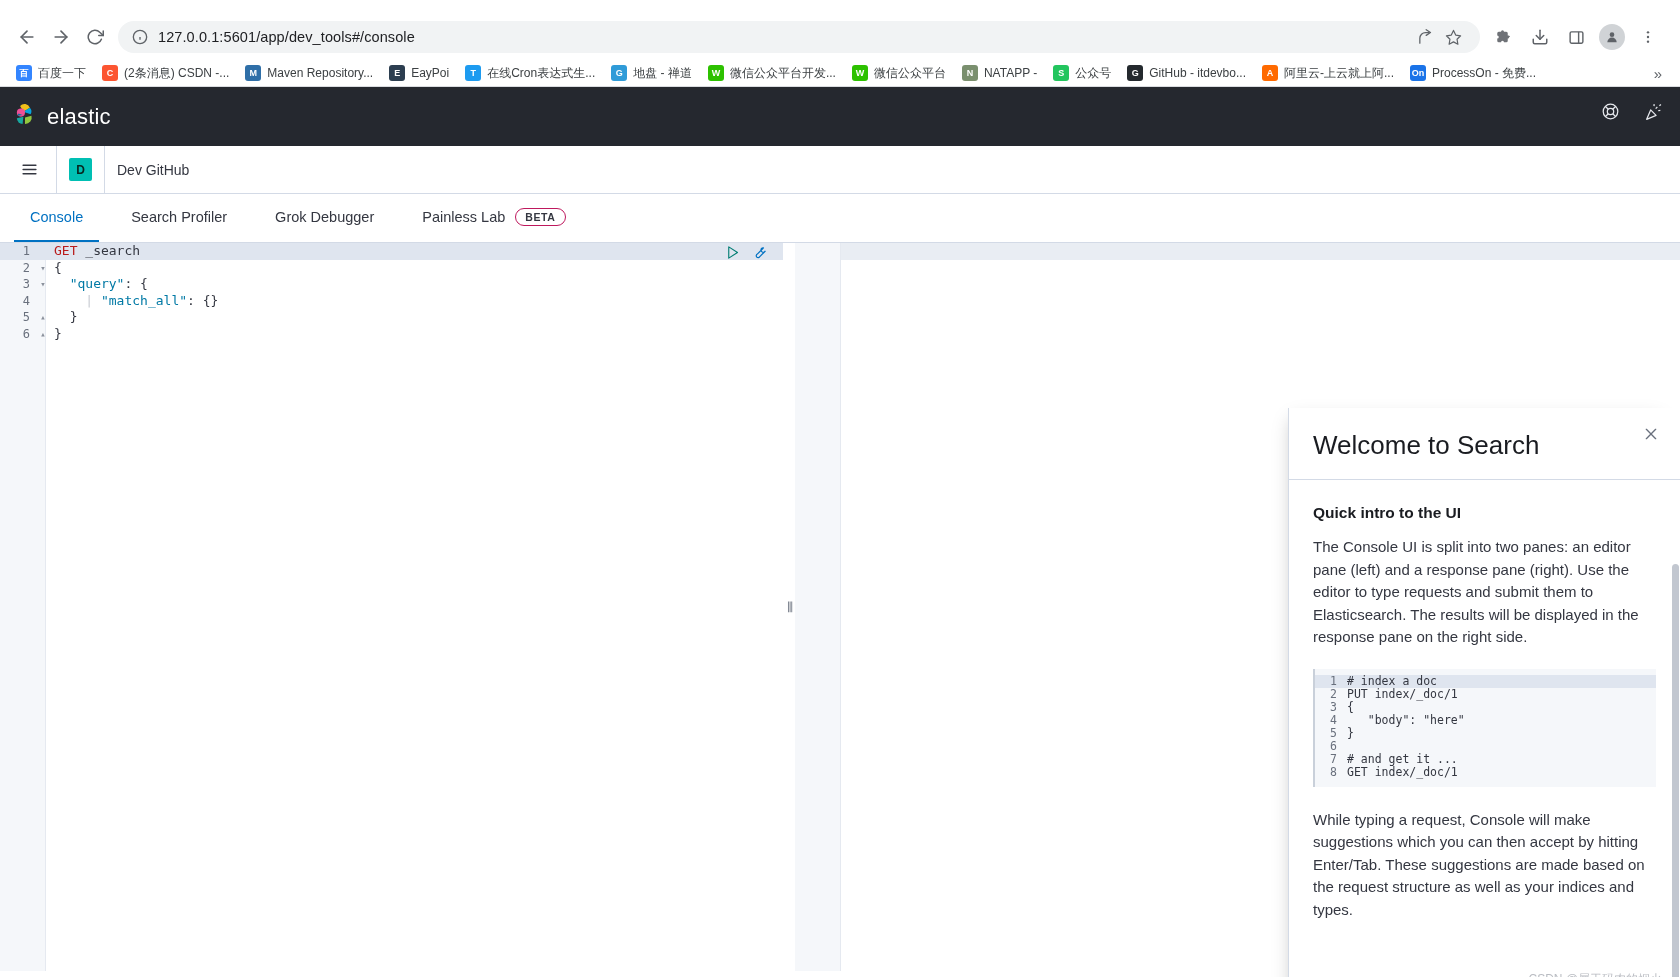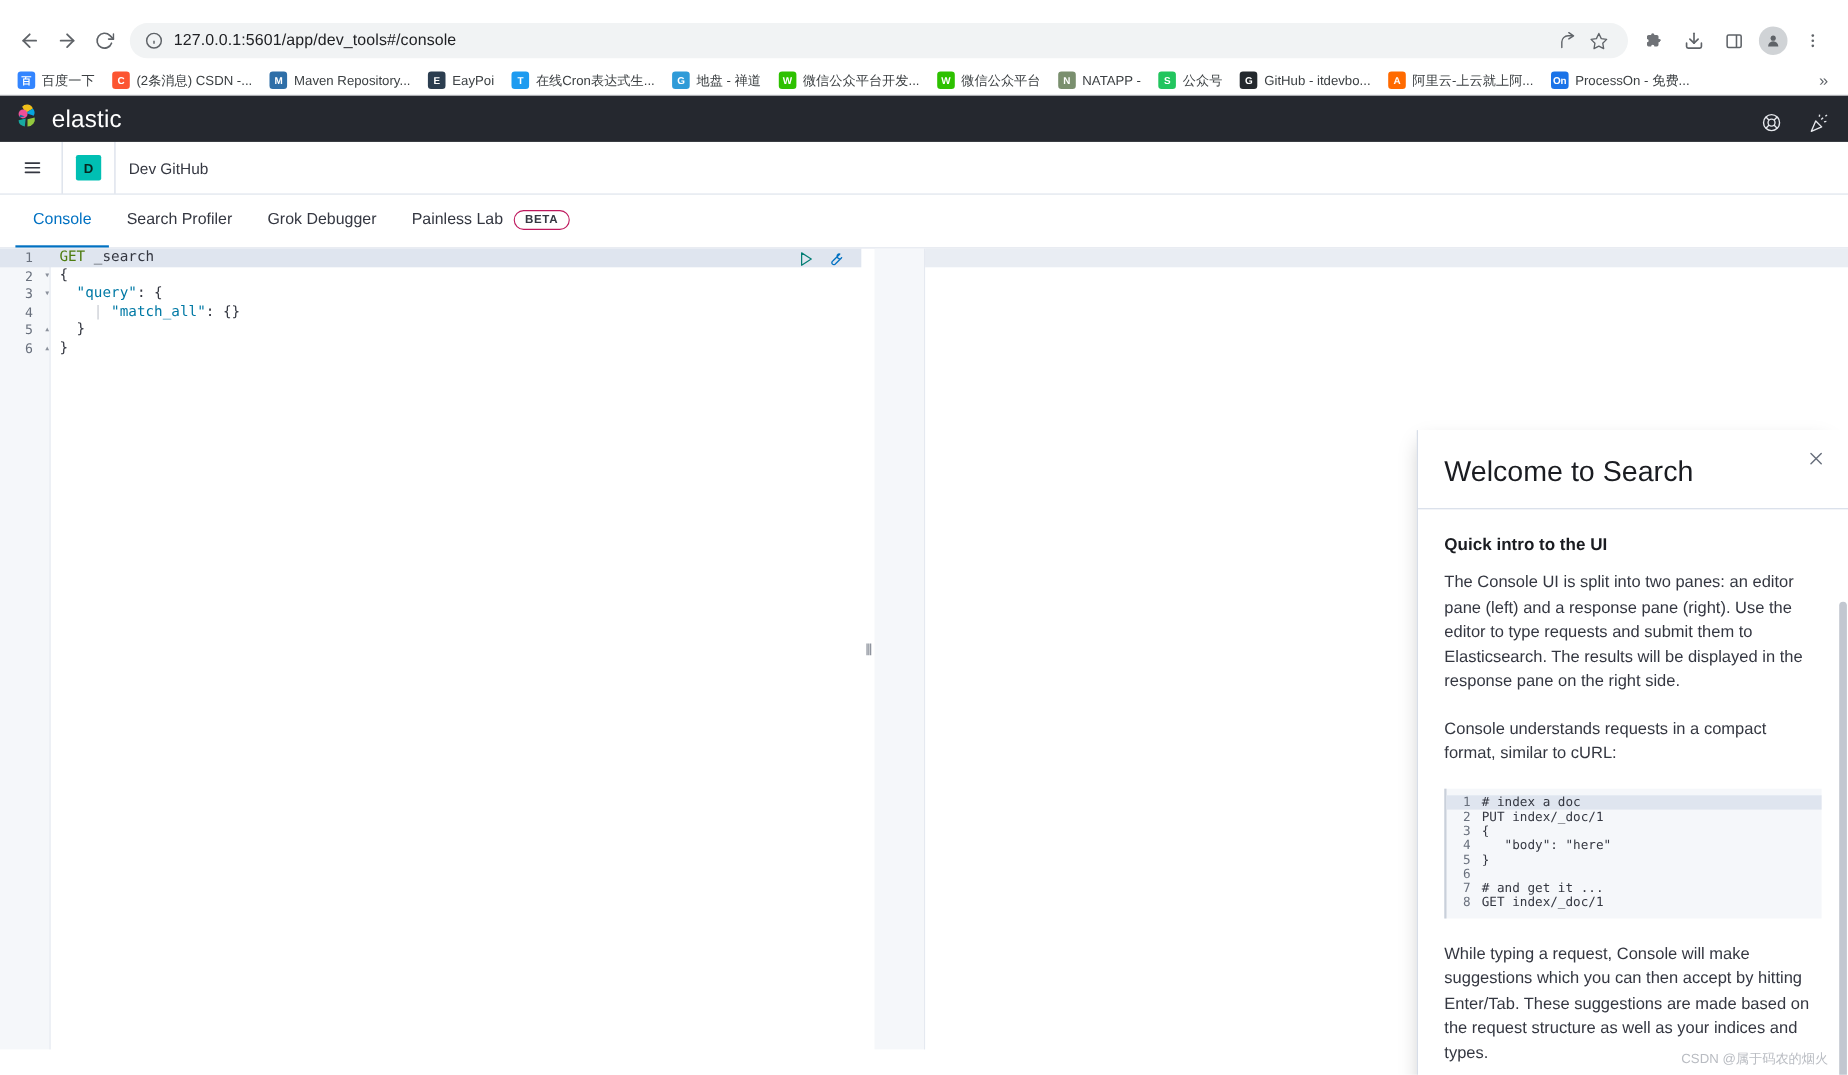--- a/index.html
+++ b/index.html
@@ -76,21 +76,21 @@
     font-size: 9px; font-weight: bold; color: #fff;
     flex: 0 0 auto;
   }
   .bm-overflow {
     margin-left: auto; color: #5f6368; font-size: 15px;
     padding: 0 10px; flex: 0 0 auto;
   }
 
   
   .elastic-header {
-    height: 42px; background: #25282f;
+    height: 59px; background: #25282f;
     display: flex; align-items: center;
     position: relative;
   }
   .elastic-logo-wrap {
     display: flex; align-items: center; gap: 9px;
     padding-left: 12px;
   }
   .elastic-name {
     color: #ffffff; font-size: 22px; letter-spacing: .2px;
   }
@@ -131,21 +131,21 @@
     display: flex; align-items: center; justify-content: center;
     font-size: 12px; font-weight: 700;
   }
   .bc-title { font-size: 14px; color: #343741; }
 
   
   .tabs-bar {
     height: 49px; background:#fff;
     border-bottom: 1px solid #d3dae6;
     display: flex; align-items: flex-end;
-    padding-left: 14px; gap: 0;
+    padding-left: 14px; gap: 16px;
   }
   .tab {
     padding: 0 16px; height: 48px;
     display: flex; align-items: center; gap: 10px;
     font-size: 14.5px; color: #343741;
     border-bottom: 2px solid transparent;
   }
   .tab.active { color: #0071c2; border-bottom-color: #0071c2; font-weight: 400;}
   .beta-badge {
     border: 1px solid #be185d; border-radius: 10px;
@@ -170,21 +170,21 @@
     line-height: 16.5px; white-space: pre;
   }
   .code-line .ln {
     width: 38px; text-align: right; padding-right: 8px;
     color: #69707d; font-size: 12px; flex:0 0 auto;
   }
   .code-line .fold { width: 10px; color:#8b919c; font-size:9px; flex:0 0 auto; text-align:center;}
   .code-line .txt { padding-left: 6px; color: #343741; }
   .code-line.hl { background: #dfe5ef; }
   .code-line.hl .ln { color: #4c5costa; }
-  .kw-method { color: #4d7c0f; }
+  .kw-method { color: #b91c1c; }
   .kw-path { color: #343741; }
   .kw-prop { color: #0079a5; }
   .indent-guide { color:#c9ccd3; }
 
   .editor-actions {
     position: absolute; right: 16px; top: 2px;
     display: flex; align-items: center; gap: 12px;
   }
 
   .resizer {
@@ -509,21 +509,20 @@
         <svg width="16" height="16" viewBox="0 0 24 24" stroke="currentColor" stroke-width="2" stroke-linecap="round">
             <line x1="5" y1="5" x2="19" y2="19"></line>
             <line x1="19" y1="5" x2="5" y2="19"></line>
           </svg>
       </span>
     </div>
 
     <div class="flyout-body">
       <div class="fly-h3">Quick intro to the UI</div>
       <div class="fly-p">The Console UI is split into two panes: an editor pane (left) and a response pane (right). Use the editor to type requests and submit them to Elasticsearch. The results will be displayed in the response pane on the right side.</div>
-      <div class="fly-p">Console understands requests in a compact format, similar to cURL:</div>
       <div class="fly-code" id="fly-code">
           <div class="cl hl"><span class="cln">1</span><span class="clt"># index a doc</span></div>
           <div class="cl"><span class="cln">2</span><span class="clt">PUT index/_doc/1</span></div>
           <div class="cl"><span class="cln">3</span><span class="clt">{</span></div>
           <div class="cl"><span class="cln">4</span><span class="clt">   "body": "here"</span></div>
           <div class="cl"><span class="cln">5</span><span class="clt">}</span></div>
           <div class="cl"><span class="cln">6</span><span class="clt"></span></div>
           <div class="cl"><span class="cln">7</span><span class="clt"># and get it ...</span></div>
           <div class="cl"><span class="cln">8</span><span class="clt">GET index/_doc/1</span></div>
         </div>

